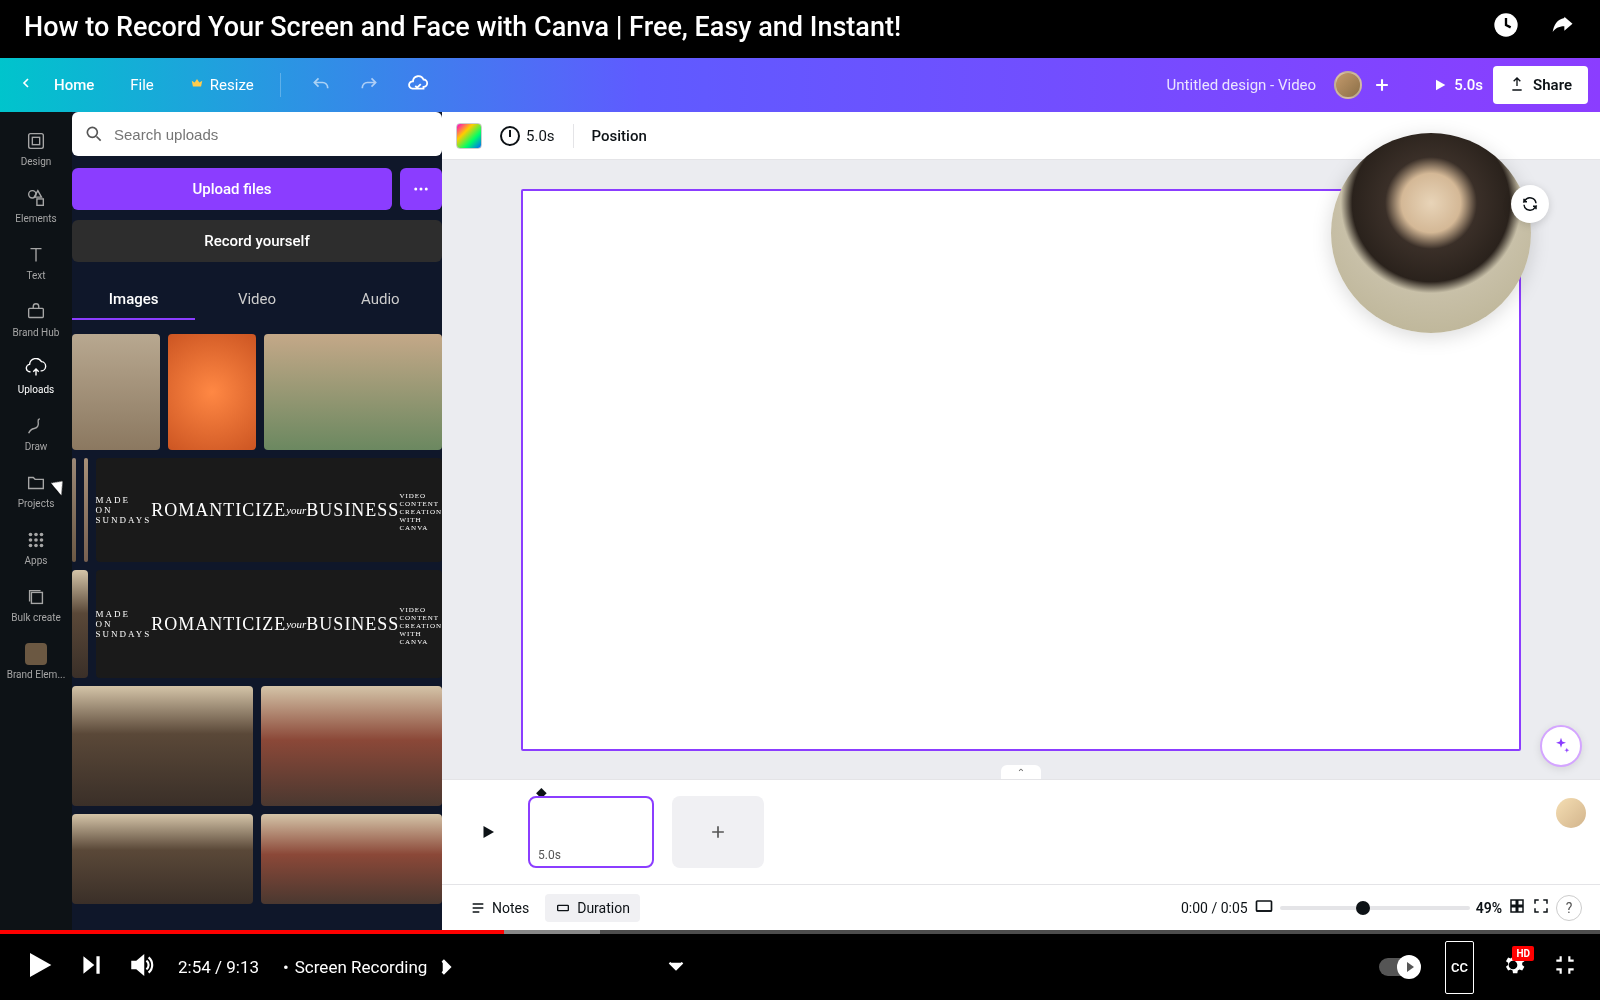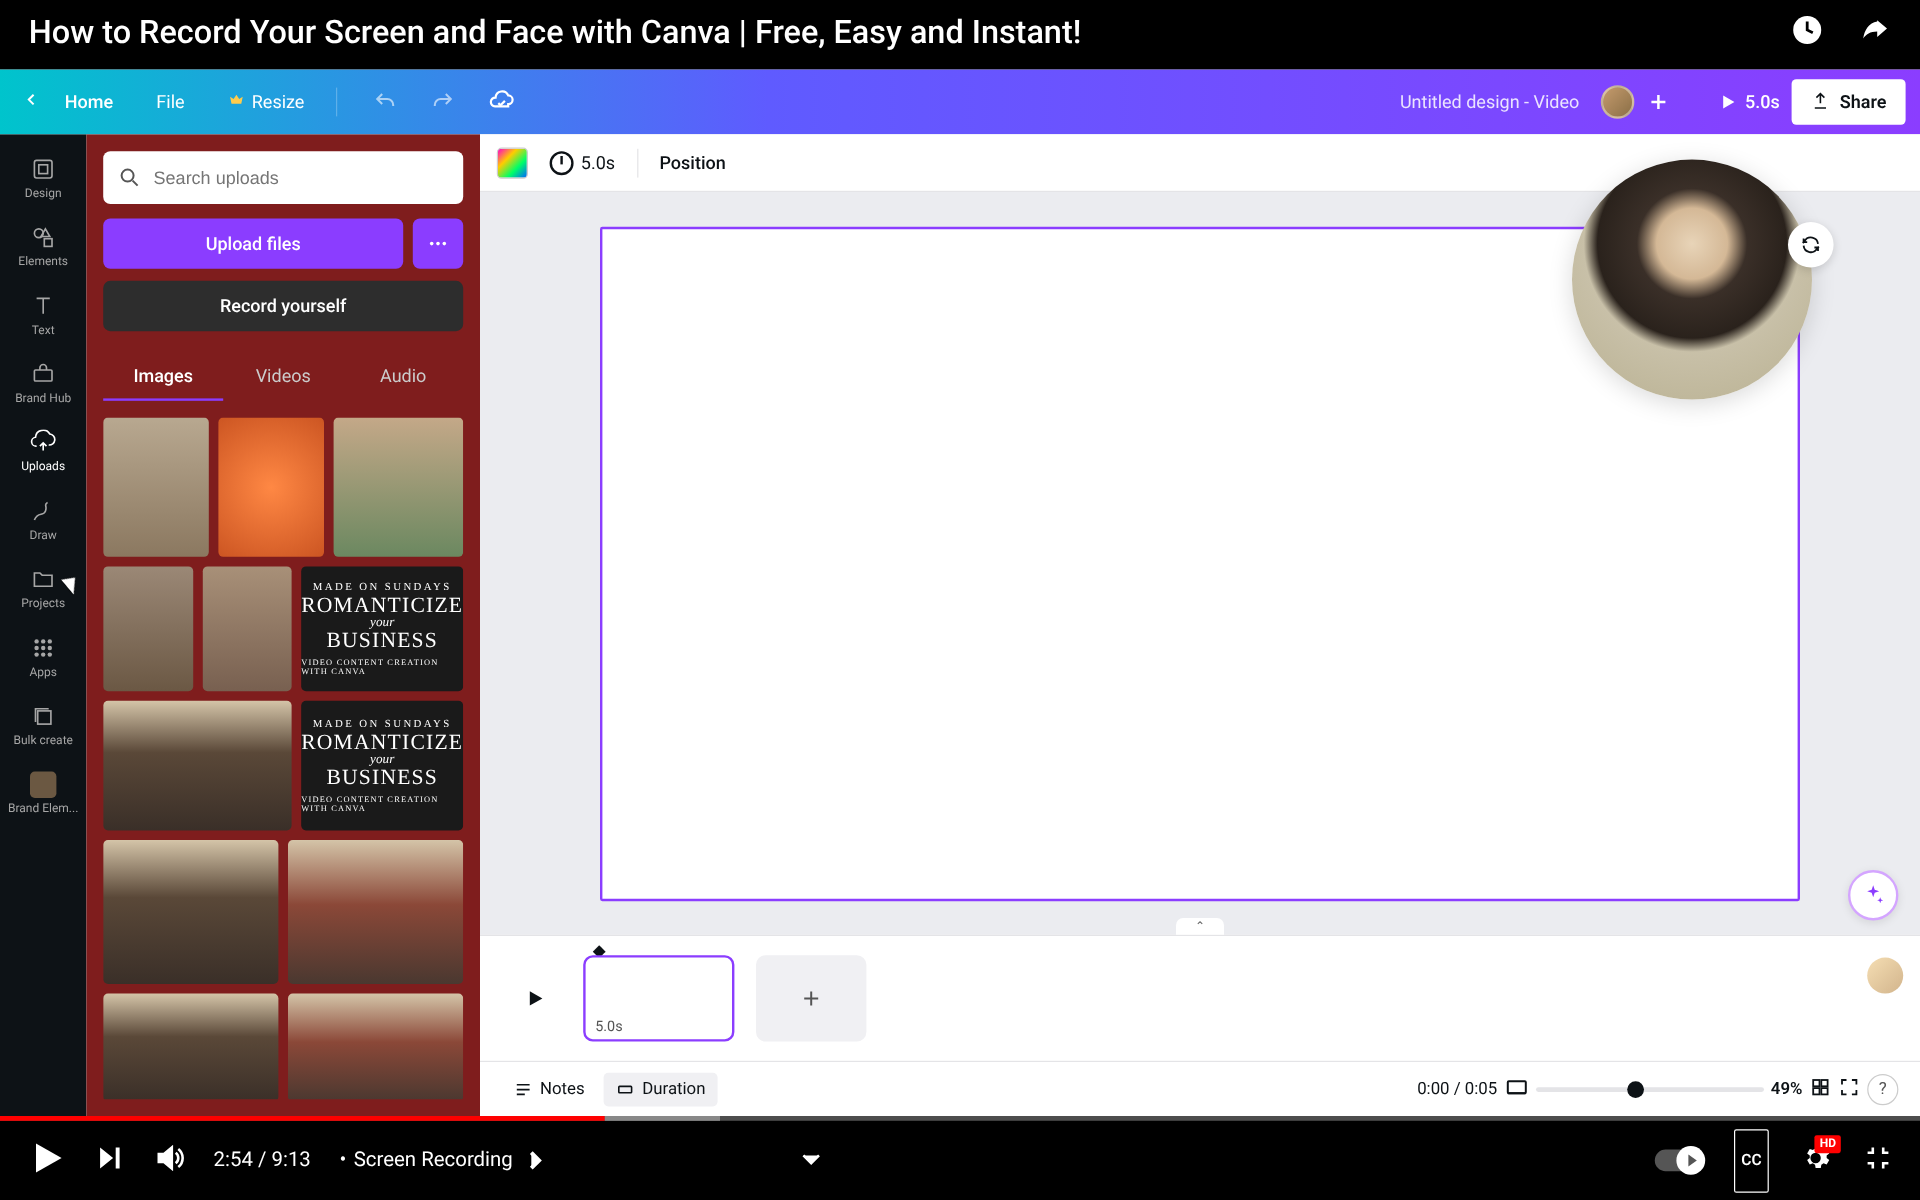--- a/index.html
+++ b/index.html
@@ -37,21 +37,21 @@
   .body-row { flex:1; display:flex; min-height:0; }
   
   
   .nav-rail { width: 72px; background:#0d1216; display:flex; flex-direction:column; align-items:center; padding-top:8px; }
   .nav-item { width:100%; display:flex; flex-direction:column; align-items:center; color:#a6a6a6; font-size:10px; padding:10px 0; gap:4px; cursor:pointer; }
   .nav-item.active { color:#fff; }
   .nav-item svg { width:22px; height:22px; }
   .nav-swatch { width:22px; height:22px; border-radius:4px; background:#6b5842; }
   
   
-  .left-panel { width: 328px; background:#7f1d1d; display:flex; flex-direction:column; padding:14px; position:relative; }
+  .left-panel { width: 370px; background:#0f172a; display:flex; flex-direction:column; position:relative; }
   .search-box { background:#fff; border-radius:6px; height:44px; display:flex; align-items:center; padding:0 12px; gap:10px; }
   .search-box input { border:none; outline:none; font-size:15px; flex:1; }
   .upload-row { display:flex; gap:8px; margin-top:12px; }
   .upload-btn { flex:1; background:#8b3dff; color:#fff; border-radius:6px; height:42px; font-size:15px; font-weight:500; display:flex; align-items:center; justify-content:center; }
   .upload-more { width:42px; background:#8b3dff; border-radius:6px; display:flex; align-items:center; justify-content:center; color:#fff; }
   .record-btn { margin-top:10px; height:42px; background:#2d2d2d; color:#fff; border-radius:6px; font-size:15px; font-weight:500; display:flex; align-items:center; justify-content:center; }
   .tabs { display:flex; margin-top:18px; color:#ccc; font-size:15px; }
   .tab { flex:1; text-align:center; padding:10px 0; cursor:pointer; }
   .tab.active { color:#fff; border-bottom:2px solid #8b3dff; font-weight:500; }
   .gallery { margin-top:14px; flex:1; overflow:hidden; }
@@ -116,21 +116,21 @@
   
   .cursor { position:absolute; left:55px; top:420px; width:14px; height:18px; z-index:50; }
   .cursor::before { content:''; position:absolute; border-left:10px solid #fff; border-top:6px solid transparent; border-bottom:10px solid transparent; transform:rotate(-40deg); filter:drop-shadow(0 0 1px #000); }
   
   
   .ph1 { background: linear-gradient(#b8a890,#8b7860); }
   .ph2 { background: radial-gradient(circle,#ff8844,#cc5522); }
   .ph3 { background: linear-gradient(#c4a888,#6b8860); }
   .ph4 { background: linear-gradient(#9b8876,#6b5844); }
   .ph5 { background: linear-gradient(#a89078,#786050); }
-  .ph-dark { background:#1a1a1a; display:flex; flex-direction:column; align-items:center; justify-content:center; color:#fff; font-family:serif; }
+  .ph-dark { background:#1a1a1a; display:flex; flex-direction:row; align-items:center; justify-content:center; color:#fff; font-family:serif; }
   .ph-dark .l1 { font-size:9px; letter-spacing:2px; }
   .ph-dark .l2 { font-size:18px; letter-spacing:1px; }
   .ph-dark .l3 { font-style:italic; font-size:11px; margin:-2px 0; }
   .ph-dark .l4 { font-size:7px; letter-spacing:1px; margin-top:4px; }
   .ph-person { background: linear-gradient(180deg,#d4c4a8 0%, #5a4838 40%, #3a2f28 100%); }
   .ph-person2 { background: linear-gradient(180deg,#d4c4a8 0%, #8b4838 45%, #4a3830 100%); }
 </style>
 </head>
 <body>
 
@@ -308,21 +308,21 @@
           <svg width="18" height="18" viewBox="0 0 24 24" fill="#fff">
               <circle cx="5" cy="12" r="2"></circle>
               <circle cx="12" cy="12" r="2"></circle>
               <circle cx="19" cy="12" r="2"></circle>
             </svg>
         </div>
       </div>
       <div class="record-btn">Record yourself</div>
       <div class="tabs">
         <div class="tab active">Images</div>
-        <div class="tab">Videos</div>
+        <div class="tab">Video</div>
         <div class="tab">Audio</div>
       </div>
       <div class="gallery">
         <div class="g-row">
           <div class="thumb ph1" style="width:88px;height:116px"></div>
           <div class="thumb ph2" style="width:88px;height:116px"></div>
           <div class="thumb ph3" style="flex:1;height:116px"></div>
         </div>
         <div class="g-row">
           <div class="thumb ph4" style="width:78px;height:104px"></div>

